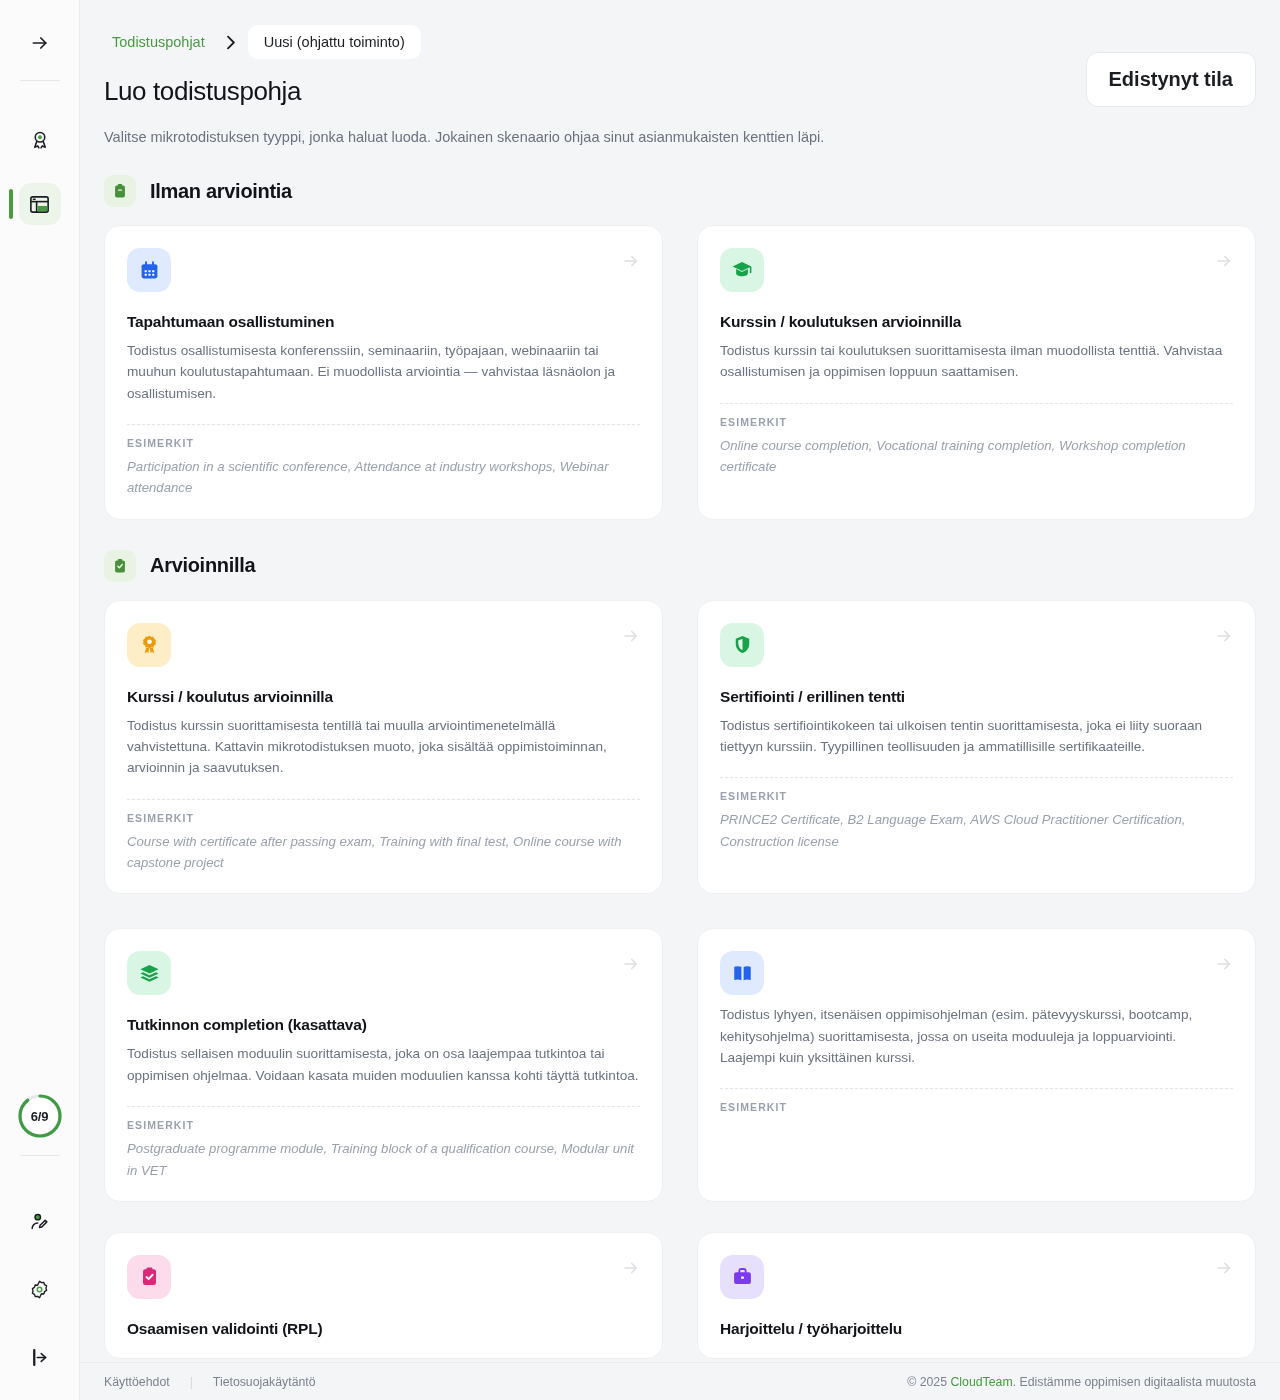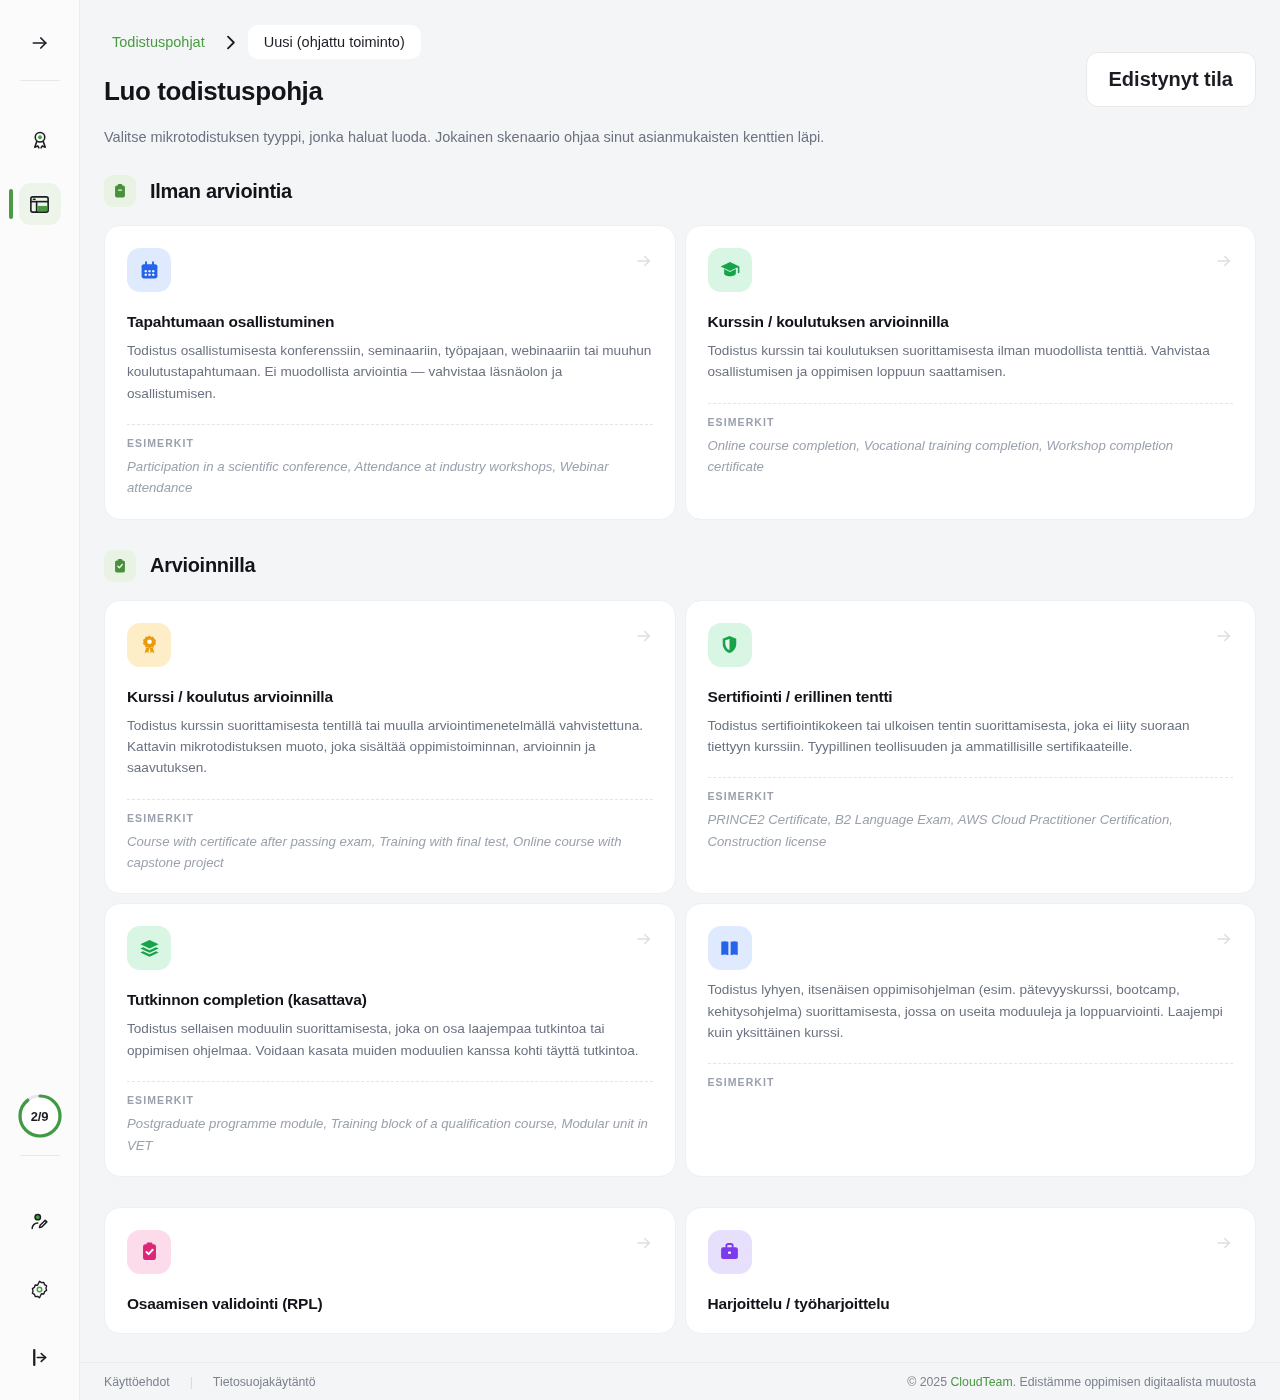--- a/index.html
+++ b/index.html
@@ -51,39 +51,39 @@
   .crumb-link {
     color: #4a9a43; font-size: 14.5px; padding: 4px 8px; cursor: pointer;
   }
   .crumb-sep { color: #1b1d22; font-size: 15px; font-weight: 700; margin: 0 8px; display:flex; align-items:center;}
   .crumb-current {
     background: #ffffff; border-radius: 10px; padding: 9px 16px;
     font-size: 14.5px; color: #1b1d22;
   }
 
   .title-row { display: flex; align-items: flex-start; justify-content: space-between; margin-top: 16px; }
-  .page-title { font-size: 26px; font-weight: 700; letter-spacing: -0.4px; color: #12141a; }
+  .page-title { font-size: 26px; font-weight: 400; letter-spacing: -0.4px; color: #12141a; }
   .adv-btn {
     background: #ffffff; border: 1px solid #e8e9eb; border-radius: 12px;
     padding: 15px 22px; font-size: 20px; font-weight: 600; color: #1b1d22;
     cursor: pointer; margin-top: -24px; font-family: inherit;
   }
 
   .subtitle { font-size: 14.5px; color: #6b7280; margin-top: 22px; }
 
   
   .section { margin-top: 30px; }
   .section-head { display: flex; align-items: center; gap: 14px; margin-bottom: 18px; }
   .section-badge {
     width: 32px; height: 32px; border-radius: 9px; background: #e8f3e3;
     display: flex; align-items: center; justify-content: center; color: #4a8f3c;
   }
   .section-title { font-size: 20px; font-weight: 700; letter-spacing: -0.3px; color: #12141a; }
 
-  .grid { display: grid; grid-template-columns: 1fr 1fr; gap: 9px; }
+  .grid { display: grid; grid-template-columns: 1fr 1fr; gap: 34px; }
 
   .card {
     background: #ffffff; border: 1px solid #eeeff1; border-radius: 16px;
     padding: 22px 22px 20px 22px; position: relative; cursor: pointer;
     display: flex; flex-direction: column;
   }
   .card-ico {
     width: 44px; height: 44px; border-radius: 13px;
     display: flex; align-items: center; justify-content: center;
   }
@@ -155,21 +155,21 @@
         </svg>
     </div>
 
     <div class="sb-gap"></div>
 
     <div class="ring-wrap">
       <svg width="46" height="46" viewBox="0 0 46 46">
         <circle cx="23" cy="23" r="20" fill="#fff" stroke="#e6e7e9" stroke-width="3.2"></circle>
         <circle cx="23" cy="23" r="20" fill="none" stroke="#3f9a42" stroke-width="3.2" stroke-linecap="round" stroke-dasharray="111.8 125.7" transform="rotate(-90 23 23)"></circle>
       </svg>
-      <div class="ring-label">2/9</div>
+      <div class="ring-label">6/9</div>
     </div>
     <div class="sb-divider"></div>
     <div style="height:28px"></div>
     <div class="sb-icon">
       <svg width="21" height="21" viewBox="0 0 24 24" fill="none" stroke="#1b1d22" stroke-width="1.7" stroke-linecap="round" stroke-linejoin="round">
           <circle cx="10" cy="7" r="3.1" fill="#4a9a43" stroke="#1b1d22"></circle>
           <path d="M3.6 20c0-3.6 2.9-6.2 6.4-6.2"></path>
           <path d="M20.4 12.4 14.6 18.2l-2.6.7.7-2.6 5.8-5.8z"></path>
         </svg>
     </div>

